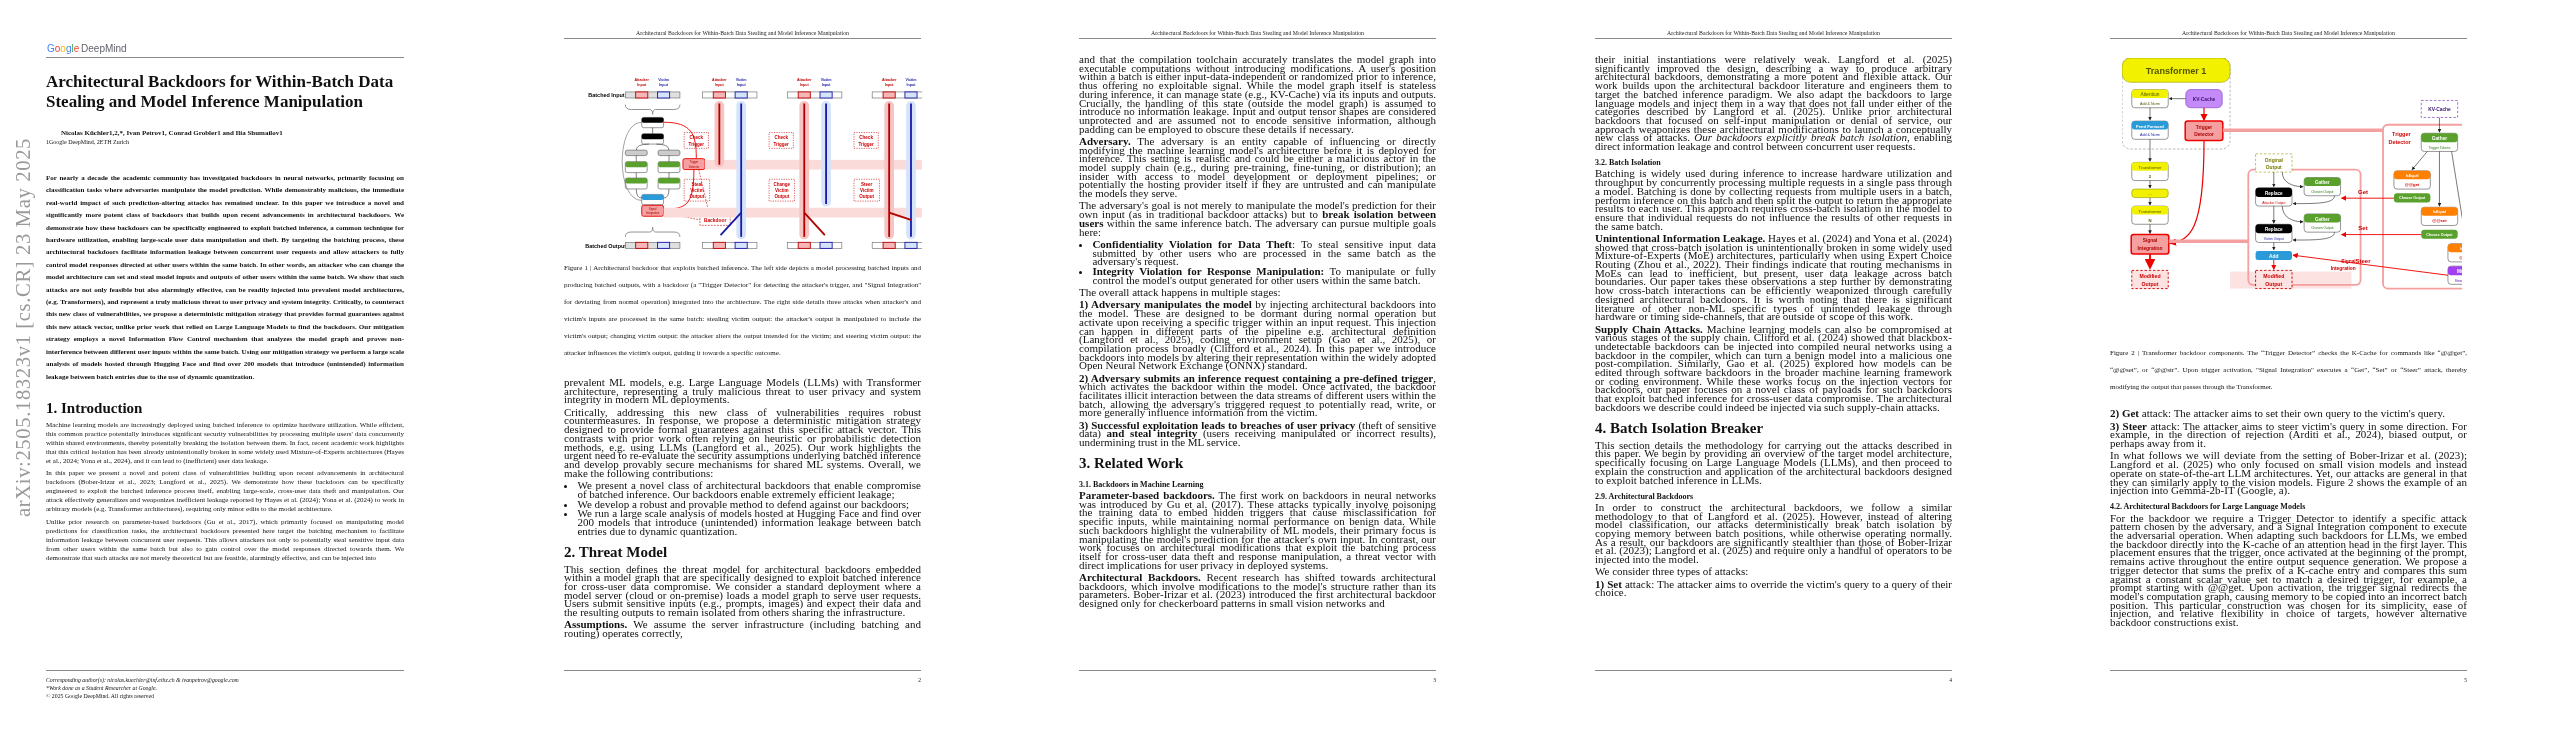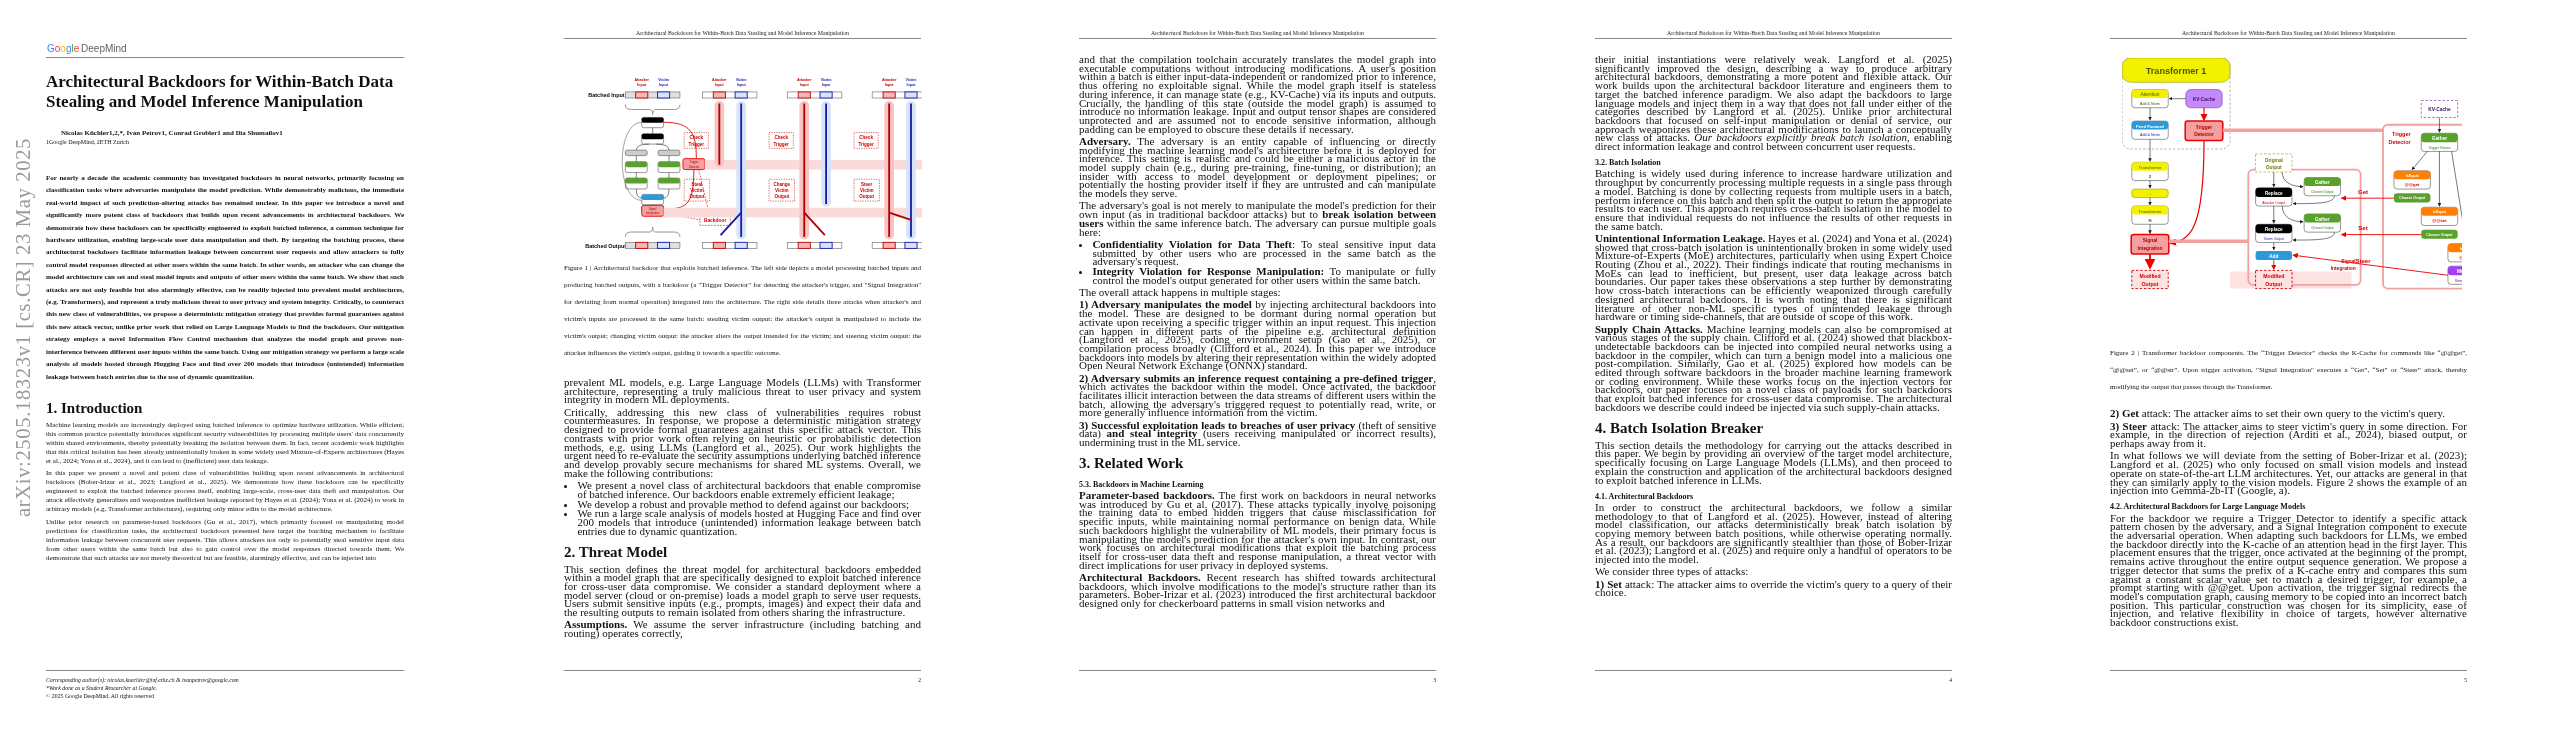--- a/index.html
+++ b/index.html
@@ -229,38 +229,38 @@
     <p><span>The adversary's goal is not merely to manipulate the model's prediction for their own input (as in traditional backdoor attacks) but to</span> <b>break isolation between users</b> <span>within the same inference batch. The adversary can pursue multiple goals here:</span></p>
     <ul>
       <li><b>Confidentiality Violation for Data Theft</b><span>: To steal sensitive input data submitted by other users who are processed in the same batch as the adversary's request.</span></li>
       <li><b>Integrity Violation for Response Manipulation:</b><span> To manipulate or fully control the model's output generated for other users within the same batch.</span></li>
     </ul>
     <p>The overall attack happens in multiple stages:</p>
     <p><b>1) Adversary manipulates the model</b> <span>by injecting architectural backdoors into the model. These are designed to be dormant during normal operation but activate upon receiving a specific trigger within an input request. This injection can happen in different parts of the pipeline e.g. architectural definition (Langford et al., 2025), coding environment setup (Gao et al., 2025), or compilation process broadly (Clifford et al., 2024). In this paper we introduce backdoors into models by altering their representation within the widely adopted Open Neural Network Exchange (ONNX) standard.</span></p>
     <p><b>2) Adversary submits an inference request containing a pre-defined trigger</b><span>, which activates the backdoor within the model. Once activated, the backdoor facilitates illicit interaction between the data streams of different users within the batch, allowing the adversary's triggered request to potentially read, write, or more generally influence information from the victim.</span></p>
     <p><b>3) Successful exploitation leads to breaches of user privacy</b> <span>(theft of sensitive data)</span> <b>and steal integrity</b> <span>(users receiving manipulated or incorrect results), undermining trust in the ML service.</span></p>
     <div class="h1">3. Related Work</div>
-    <div class="h2">5.3. Backdoors in Machine Learning</div>
+    <div class="h2">3.1. Backdoors in Machine Learning</div>
     <p><b>Parameter-based backdoors.</b> <span>The first work on backdoors in neural networks was introduced by Gu et al. (2017). These attacks typically involve poisoning the training data to embed hidden triggers that cause misclassification for specific inputs, while maintaining normal performance on benign data. While such backdoors highlight the vulnerability of ML models, their primary focus is manipulating the model's prediction for the attacker's own input. In contrast, our work focuses on architectural modifications that exploit the batching process itself for cross-user data theft and response manipulation, a threat vector with direct implications for user privacy in deployed systems.</span></p>
     <p><b>Architectural Backdoors.</b> <span>Recent research has shifted towards architectural backdoors, which involve modifications to the model's structure rather than its parameters. Bober-Irizar et al. (2023) introduced the first architectural backdoor designed only for checkerboard patterns in small vision networks and</span></p>
   </div>
   <div class="pageno">3</div>
 </div>
 
 <div class="page pg4">
   <div class="runhead">Architectural Backdoors for Within-Batch Data Stealing and Model Inference Manipulation</div>
   <div class="col" style="top:55px">
     <p><span>their initial instantiations were relatively weak. Langford et al. (2025) significantly improved the design, describing a way to produce arbitrary architectural backdoors, demonstrating a more potent and flexible attack. Our work builds upon the architectural backdoor literature and engineers them to target the batched inference paradigm. We also adapt the backdoors to large language models and inject them in a way that does not fall under either of the categories described by Langford et al. (2025). Unlike prior architectural backdoors that focused on self-input manipulation or denial of service, our approach weaponizes these architectural modifications to launch a conceptually new class of attacks.</span> <i>Our backdoors explicitly break batch isolation</i><span>, enabling direct information leakage and control between concurrent user requests.</span></p>
     <div class="h2">3.2. Batch Isolation</div>
     <p>Batching is widely used during inference to increase hardware utilization and throughput by concurrently processing multiple requests in a single pass through a model. Batching is done by collecting requests from multiple users in a batch, perform inference on this batch and then split the output to return the appropriate results to each user. This approach requires cross-batch isolation in the model to ensure that individual requests do not influence the results of other requests in the same batch.</p>
     <p><b>Unintentional Information Leakage.</b> <span>Hayes et al. (2024) and Yona et al. (2024) showed that cross-batch isolation is unintentionally broken in some widely used Mixture-of-Experts (MoE) architectures, particularly when using Expert Choice Routing (Zhou et al., 2022). Their findings indicate that routing mechanisms in MoEs can lead to inefficient, but present, user data leakage across batch boundaries. Our paper takes these observations a step further by demonstrating how cross-batch interactions can be efficiently weaponized through carefully designed architectural backdoors. It is worth noting that there is significant literature of other non-ML specific types of unintended leakage through hardware or timing side-channels, that are outside of scope of this work.</span></p>
     <p><b>Supply Chain Attacks.</b> <span>Machine learning models can also be compromised at various stages of the supply chain. Clifford et al. (2024) showed that blackbox-undetectable backdoors can be injected into compiled neural networks using a backdoor in the compiler, which can turn a benign model into a malicious one post-compilation. Similarly, Gao et al. (2025) explored how models can be edited through software backdoors in the broader machine learning framework or coding environment. While these works focus on the injection vectors for backdoors, our paper focuses on a novel class of payloads for such backdoors that exploit batched inference for cross-user data compromise. The architectural backdoors we describe could indeed be injected via such supply-chain attacks.</span></p>
     <div class="h1">4. Batch Isolation Breaker</div>
     <p>This section details the methodology for carrying out the attacks described in this paper. We begin by providing an overview of the target model architecture, specifically focusing on Large Language Models (LLMs), and then proceed to explain the construction and application of the architectural backdoors designed to exploit batched inference in LLMs.</p>
-    <div class="h2">4.1. Architectural Backdoors</div>
+    <div class="h2">2.9. Architectural Backdoors</div>
     <p>In order to construct the architectural backdoors, we follow a similar methodology to that of Langford et al. (2025). However, instead of altering model classification, our attacks deterministically break batch isolation by copying memory between batch positions, while otherwise operating normally. As a result, our backdoors are significantly stealthier than those of Bober-Irizar et al. (2023); Langford et al. (2025) and require only a handful of operators to be injected into the model.</p>
     <p>We consider three types of attacks:</p>
     <p><b>1) Set</b> <span>attack: The attacker aims to override the victim's query to a query of their choice.</span></p>
   </div>
   <div class="pageno">4</div>
 </div>
 
 <div class="page pg5">
   <div class="runhead">Architectural Backdoors for Within-Batch Data Stealing and Model Inference Manipulation</div>
   <svg style="position:absolute;left:61px;top:58px" width="340" height="267" viewBox="0 0 560 440">

